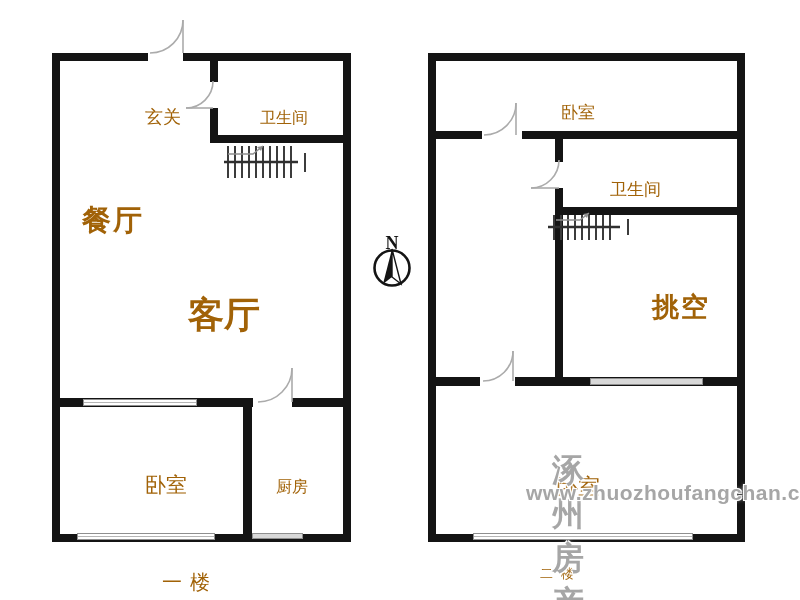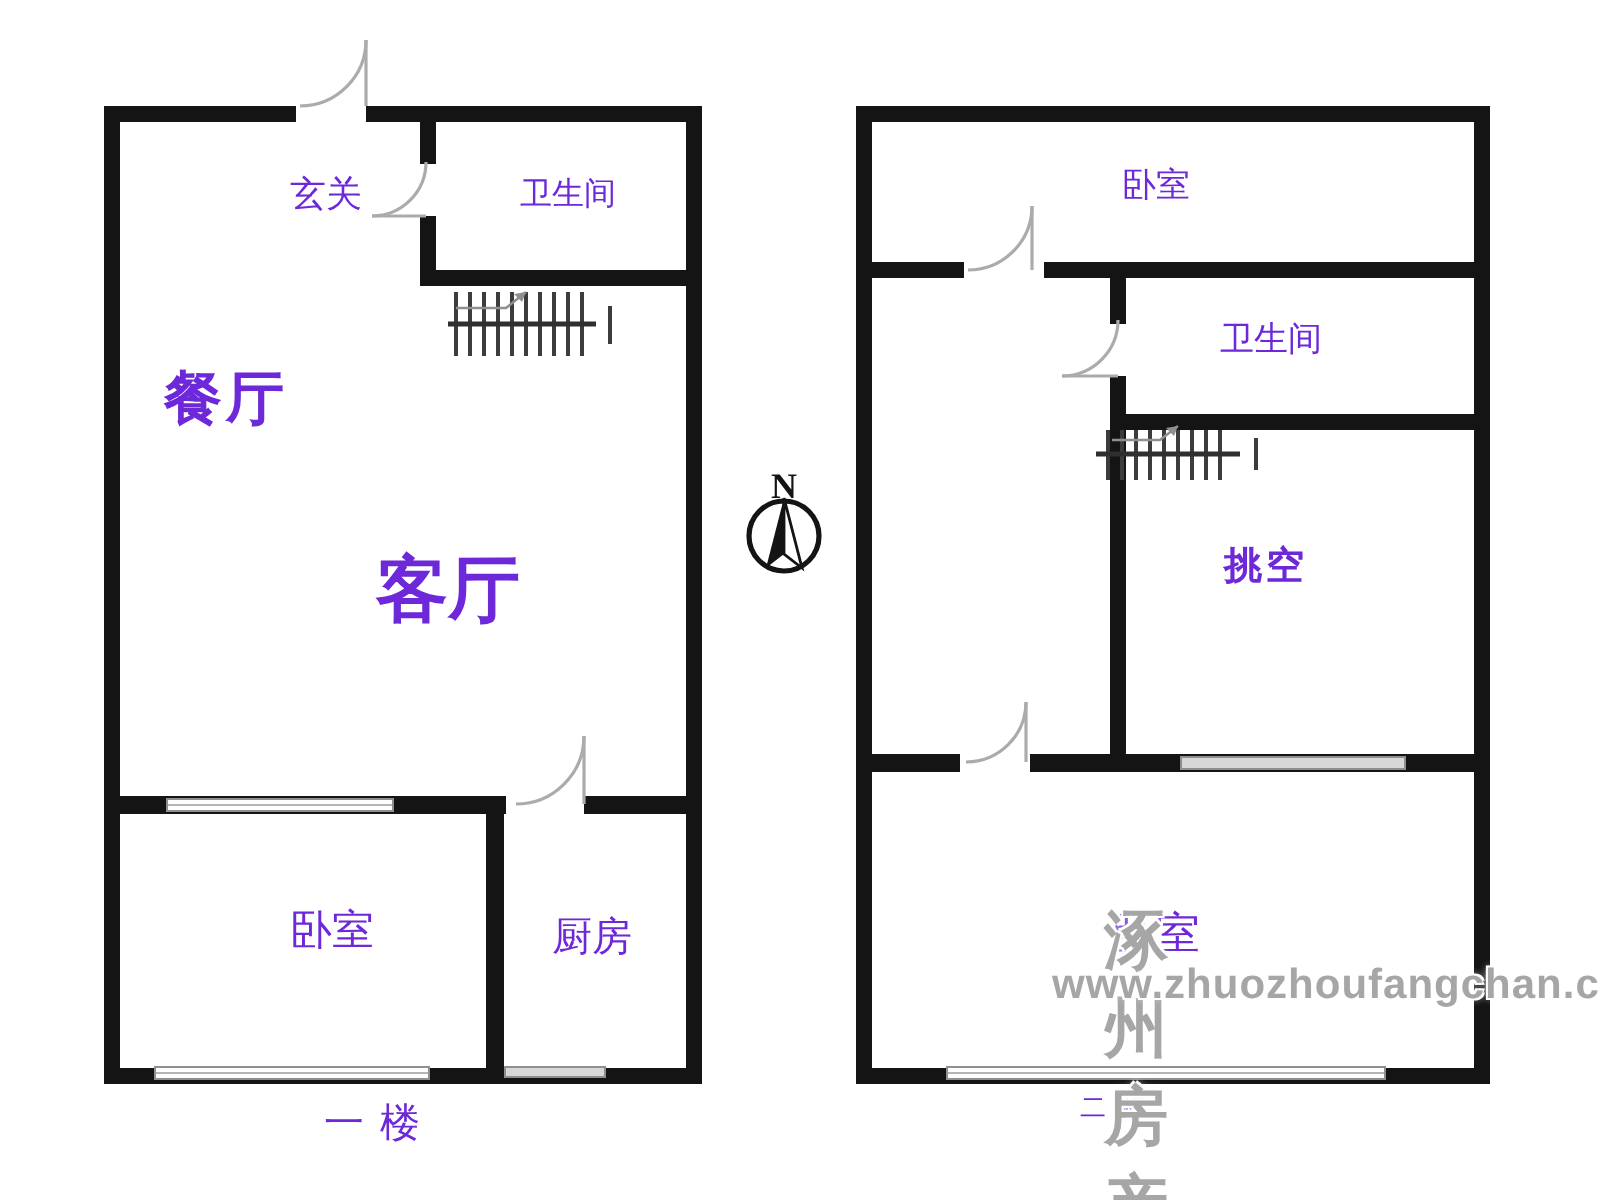--- a/index.html
+++ b/index.html
@@ -8,21 +8,21 @@
     font-family:"Liberation Serif","DejaVu Serif",serif;
   }
   .outer{position:absolute;border:8px solid #141414;box-sizing:border-box;background:#ffffff;z-index:1;}
   .wall{position:absolute;background:#141414;z-index:2;}
   .gapcover{position:absolute;background:#ffffff;z-index:3;}
   .win{
     position:absolute;box-sizing:border-box;z-index:3;border:1px solid #8f8f8f;
     background:linear-gradient(to bottom,#ffffff 0%,#ffffff 36%,#b5b5b5 44%,#b5b5b5 56%,#ffffff 64%,#ffffff 100%);
   }
   .win.gray{background:#d8d8d8;}
-  .label{position:absolute;color:#6d28d9;white-space:nowrap;line-height:1;z-index:4;}
+  .label{position:absolute;color:#a16207;white-space:nowrap;line-height:1;z-index:4;margin-top:20px;}
   .label.big{font-weight:700;}
   #overlay{position:absolute;left:0;top:0;z-index:4;pointer-events:none;}
   .arc{fill:none;stroke:#ababab;stroke-width:1.6;}
   .leaf{stroke:#ababab;stroke-width:1.6;}
   .tick{stroke:#3c3c3c;stroke-width:2;}
   .rail{stroke:#2f2f2f;stroke-width:2.6;}
   .stair-arrow{fill:none;stroke:#8f8f8f;stroke-width:1.3;}
   #watermark{position:absolute;z-index:6;color:#a6a6a6;font-weight:bold;
     text-shadow:1px 1px 0 #ffffff,-1px -1px 0 #ffffff,1px -1px 0 #ffffff,-1px 1px 0 #ffffff,0 0 4px #ffffff;}
   #wm-name{position:absolute;left:552px;top:449px;font-size:32px;letter-spacing:3px;}
@@ -138,26 +138,26 @@
       <polygon points="392,249 383,284 392,277" fill="#141414"></polygon>
       <polygon points="392,249 401,284 392,277" fill="#ffffff" stroke="#141414" stroke-width="1.4"></polygon>
     </g>
   </svg>
 
   <div class="label" style="left:145px;top:88px;font-size:18px;">玄关</div>
   <div class="label" style="left:260px;top:90px;font-size:16px;">卫生间</div>
   <div class="label big" style="left:82px;top:186px;font-size:29px;letter-spacing:2px;">餐厅</div>
   <div class="label big" style="left:188px;top:277px;font-size:36px;">客厅</div>
   <div class="label" style="left:145px;top:455px;font-size:21px;">卧室</div>
-  <div class="label" style="left:276px;top:459px;font-size:20px;">厨房</div>
+  <div class="label" style="left:276px;top:459px;font-size:16px;">厨房</div>
   <div class="label" style="left:162px;top:552px;font-size:20px;letter-spacing:8px;text-align:right;">一楼</div>
 
   <div class="label" style="left:561px;top:84px;font-size:17px;">卧室</div>
   <div class="label" style="left:610px;top:161px;font-size:17px;">卫生间</div>
-  <div class="label big" style="left:612px;top:274px;font-size:19px;letter-spacing:2px;">挑空</div>
+  <div class="label big" style="left:652px;top:274px;font-size:27px;letter-spacing:2px;">挑空</div>
   <div class="label" style="left:556px;top:456px;font-size:22px;z-index:4;">卧室</div>
   <div class="label" style="left:540px;top:547px;font-size:13px;letter-spacing:8px;">二楼</div>
 
   <div id="watermark">
     <div id="wm-name">涿州房产网</div>
     <div id="wm-url">www.zhuozhoufangchan.com</div>
   </div>
 
 </div>
 

